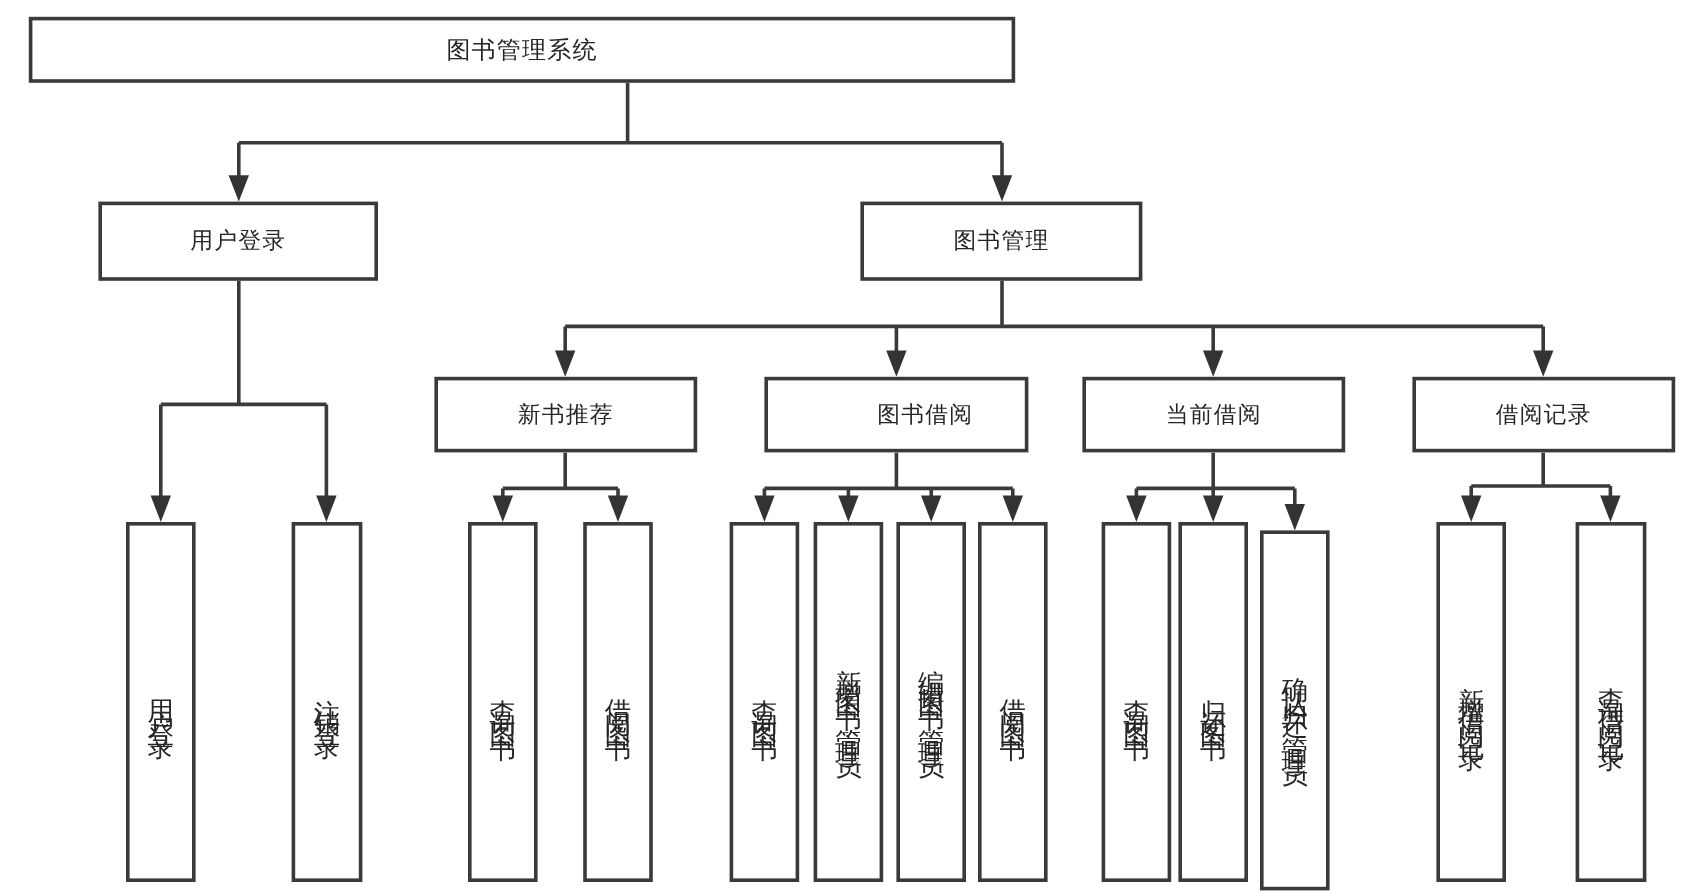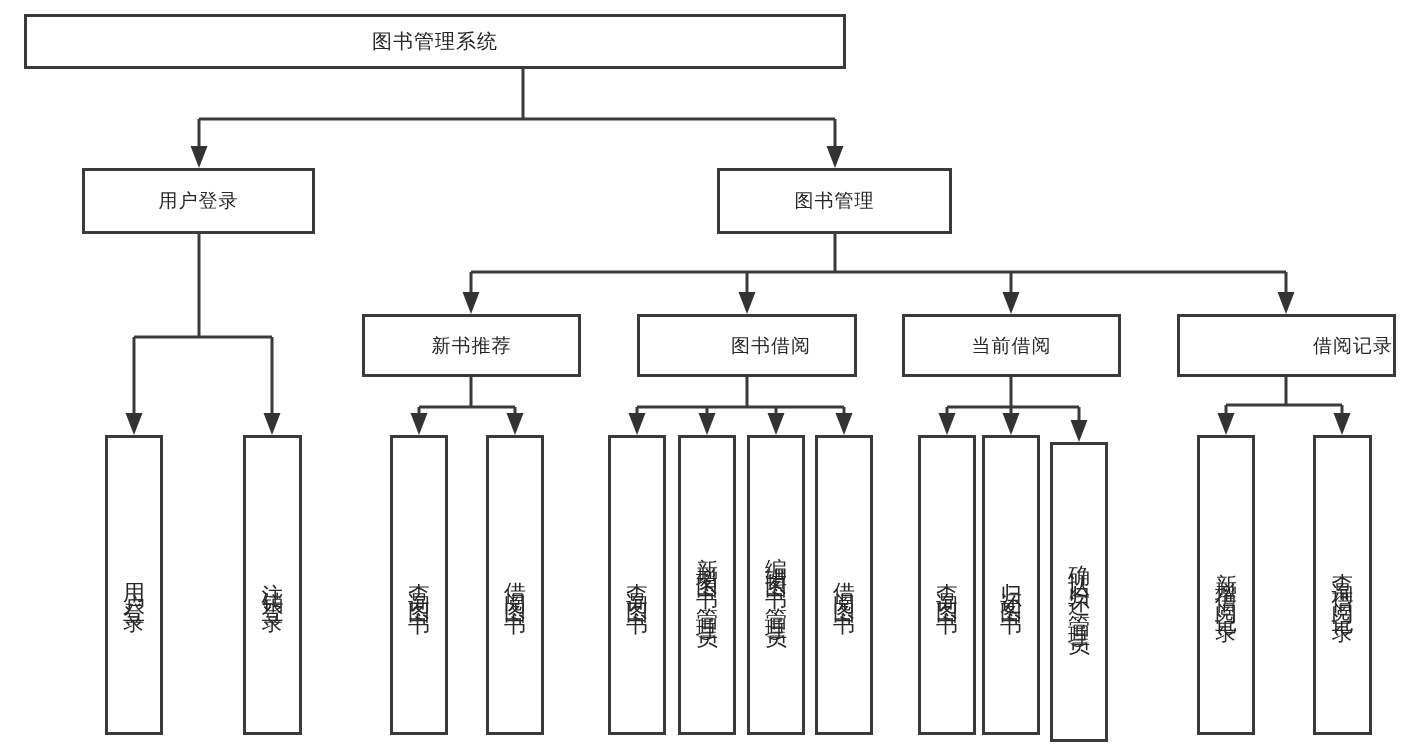--- a/index.html
+++ b/index.html
@@ -97,21 +97,21 @@
 
   <div class="node lvl2" style="left:362px; top:314px; width:219px; height:63px;">
     <span>新书推荐</span>
   </div>
   <div class="node lvl2" style="left:637px; top:314px; width:220px; height:63px;padding-left:48px;">
     <span>图书借阅</span>
   </div>
   <div class="node lvl2" style="left:902px; top:314px; width:219px; height:63px;">
     <span>当前借阅</span>
   </div>
-  <div class="node lvl2" style="left:1177px; top:314px; width:219px; height:63px;justify-content:flex-end;">
+  <div class="node lvl2" style="left:1177px; top:314px; width:219px; height:63px;">
     <span>借阅记录</span>
   </div>
 
   <div class="node leaf" style="left:105px; top:435px; width:58px; height:300px;">
     <span>用户登录</span>
   </div>
   <div class="node leaf" style="left:243px; top:435px; width:59px; height:300px;">
     <span>注销登录</span>
   </div>
   <div class="node leaf" style="left:390px; top:435px; width:58px; height:300px;">

